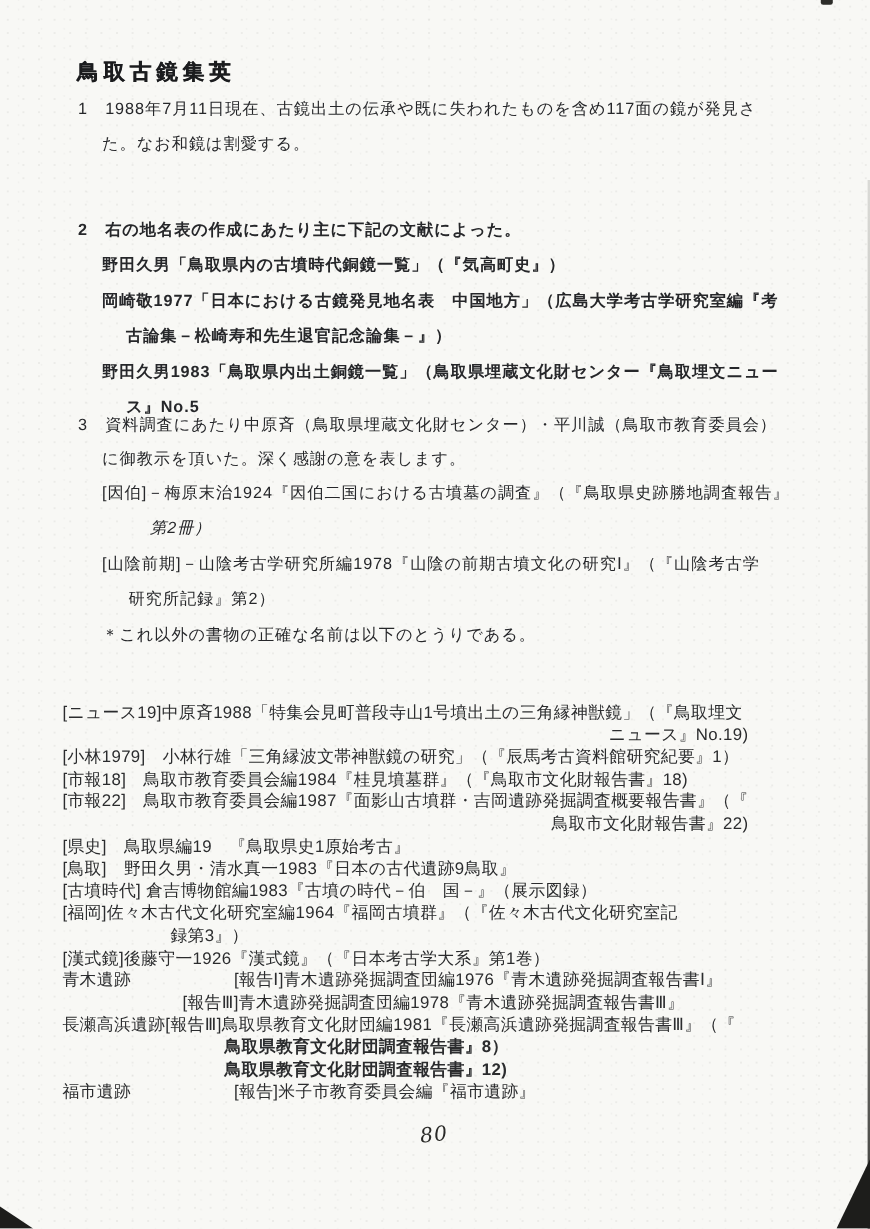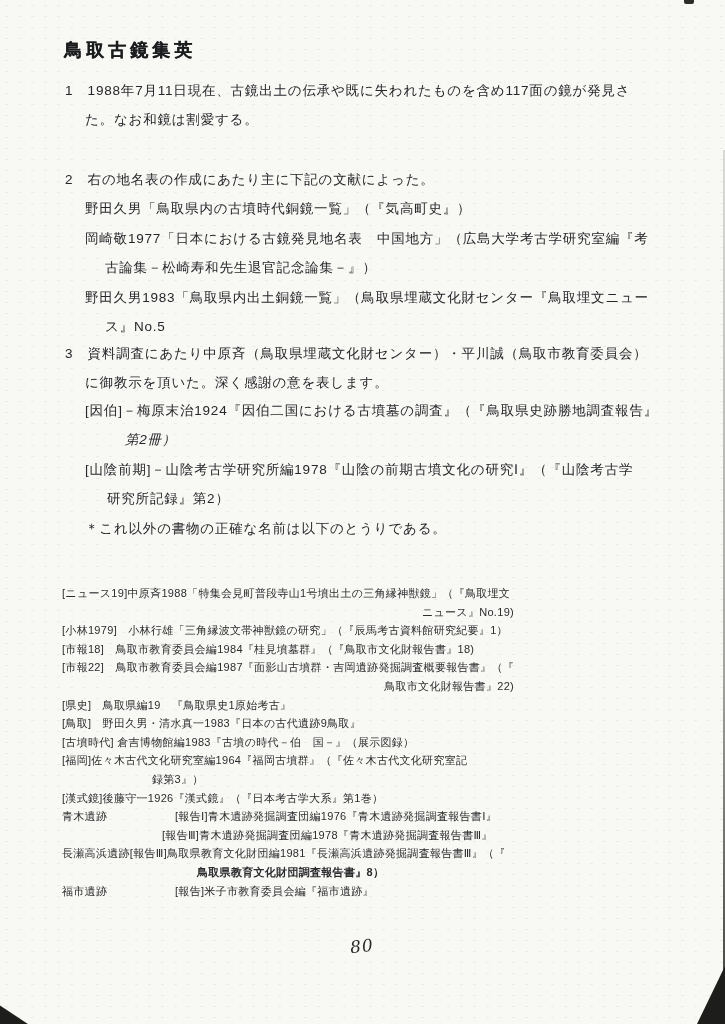--- a/index.html
+++ b/index.html
@@ -12,43 +12,43 @@
   
   .speckle{
     position:absolute;inset:0;pointer-events:none;
     background-image:
       radial-gradient(rgba(70,70,62,0.07) 1px, transparent 1.1px),
       radial-gradient(rgba(70,70,62,0.045) 1px, transparent 1.3px);
     background-size:13px 11px,19px 8px;
     background-position:0 0,6px 4px;
   }
   .doc-title{
-    position:absolute;left:64px;top:38px;
+    position:absolute;left:64px;top:48px;
     font-size:18px;font-weight:700;letter-spacing:4px;
     color:#1b1c1e;
     text-shadow:0.5px 0 0 #1b1c1e;
     white-space:nowrap;
   }
   .main{
     position:absolute;left:65px;
     font-size:13.5px;letter-spacing:0.8px;color:#26272a;
     white-space:nowrap;
   }
   .main .line{line-height:29.4px;height:29.4px;}
   .main .L1{margin-left:20px;}
   .main .L2{margin-left:40px;}
   .main .L3{margin-left:42px;}
   .main .L4{margin-left:60px;font-style:italic;}
   #sec1{top:76px;}
-  #sec2{top:165px;}
+  #sec2{top:177px;font-weight:bold;}
   #sec3{top:339px;}
   #sec4{top:396px;}
   .biblio{
-    position:absolute;left:62px;top:584px;
-    font-size:11px;letter-spacing:0.3px;color:#2b2c2e;
+    position:absolute;left:52px;top:584px;
+    font-size:14px;letter-spacing:0.3px;color:#2b2c2e;
     white-space:nowrap;
   }
   .biblio .line{line-height:18.6px;height:18.6px;}
   .biblio .L1{margin-left:31px;text-align:right;}
   .biblio .L2{margin-left:90px;}
   .biblio .L3{margin-left:100px;}
   .biblio .L4{margin-left:135px;font-weight:bold;}
   .page-number{
     position:absolute;left:350px;top:936px;
     font-family:"DejaVu Serif",serif;font-style:italic;
@@ -117,20 +117,21 @@
     <div class="line">[県史]　鳥取県編19　『鳥取県史1原始考古』</div>
     <div class="line">[鳥取]　野田久男・清水真一1983『日本の古代遺跡9鳥取』</div>
     <div class="line">[古墳時代] 倉吉博物館編1983『古墳の時代－伯　国－』（展示図録）</div>
     <div class="line">[福岡]佐々木古代文化研究室編1964『福岡古墳群』（『佐々木古代文化研究室記</div>
     <div class="line L2">録第3』）</div>
     <div class="line">[漢式鏡]後藤守一1926『漢式鏡』（『日本考古学大系』第1巻）</div>
     <div class="line">青木遺跡　　　　　　[報告Ⅰ]青木遺跡発掘調査団編1976『青木遺跡発掘調査報告書Ⅰ』</div>
     <div class="line L3">[報告Ⅲ]青木遺跡発掘調査団編1978『青木遺跡発掘調査報告書Ⅲ』</div>
     <div class="line">長瀬高浜遺跡[報告Ⅲ]鳥取県教育文化財団編1981『長瀬高浜遺跡発掘調査報告書Ⅲ』（『</div>
     <div class="line L4">鳥取県教育文化財団調査報告書』8）</div>
+    <div class="line L4">鳥取県教育文化財団調査報告書』12)</div>
     <div class="line">福市遺跡　　　　　　[報告]米子市教育委員会編『福市遺跡』</div>
   </div>
 
 <div class="page-number">80</div>
 
 <div class="artifact-top-dash"></div>
 <div class="artifact-right-edge"></div>
 <div class="artifact-corner-bl"></div>
 <div class="artifact-corner-br"></div>
 

